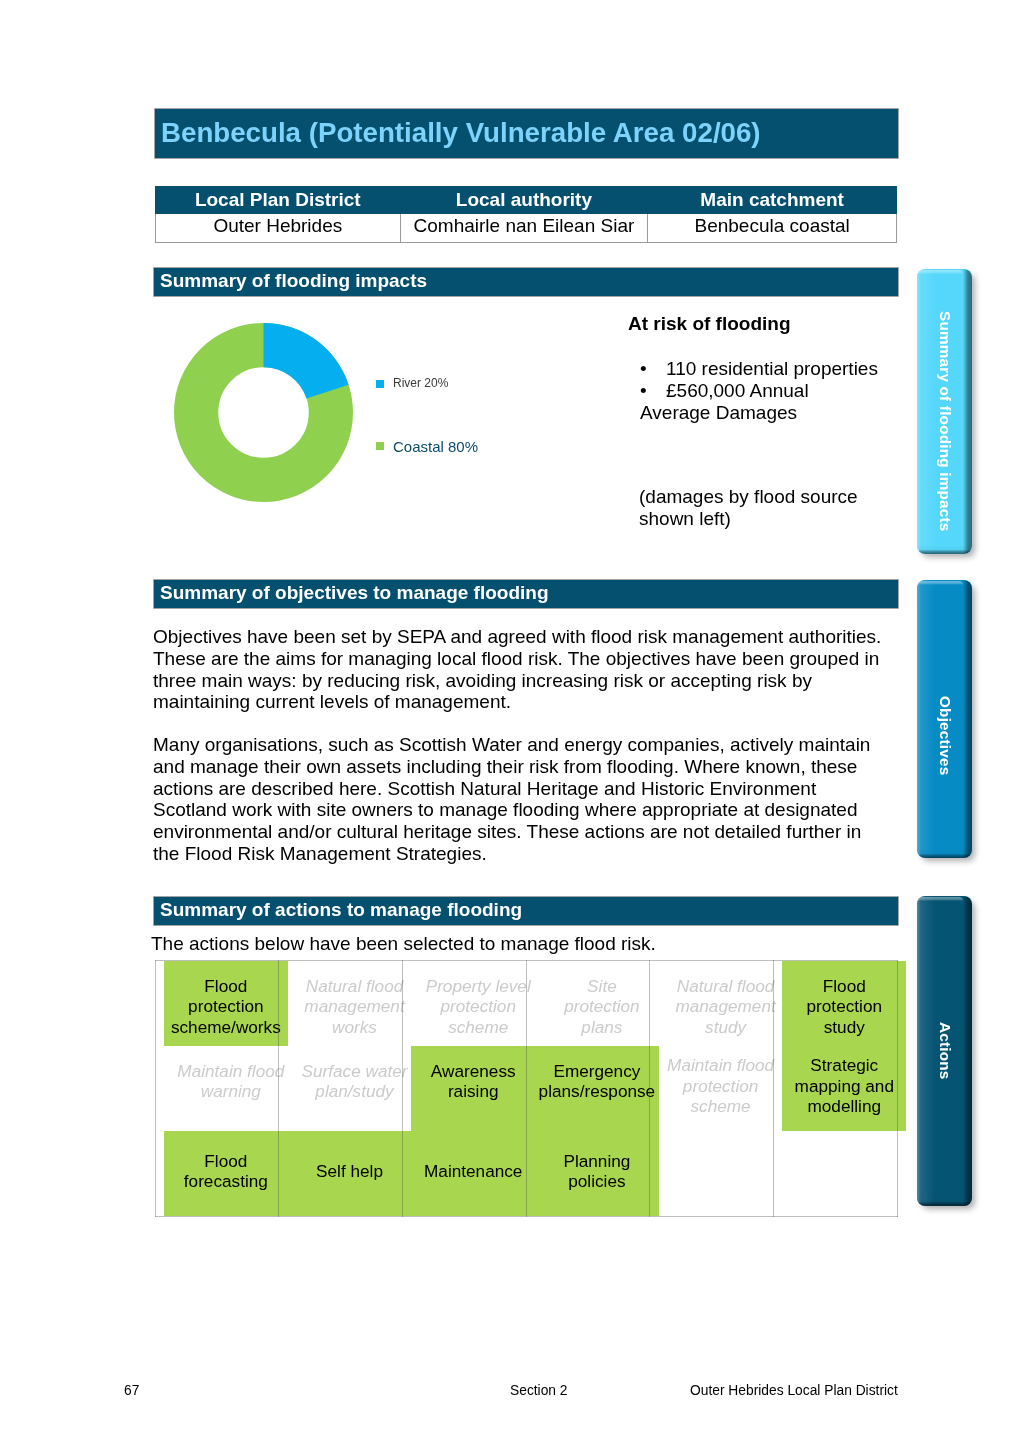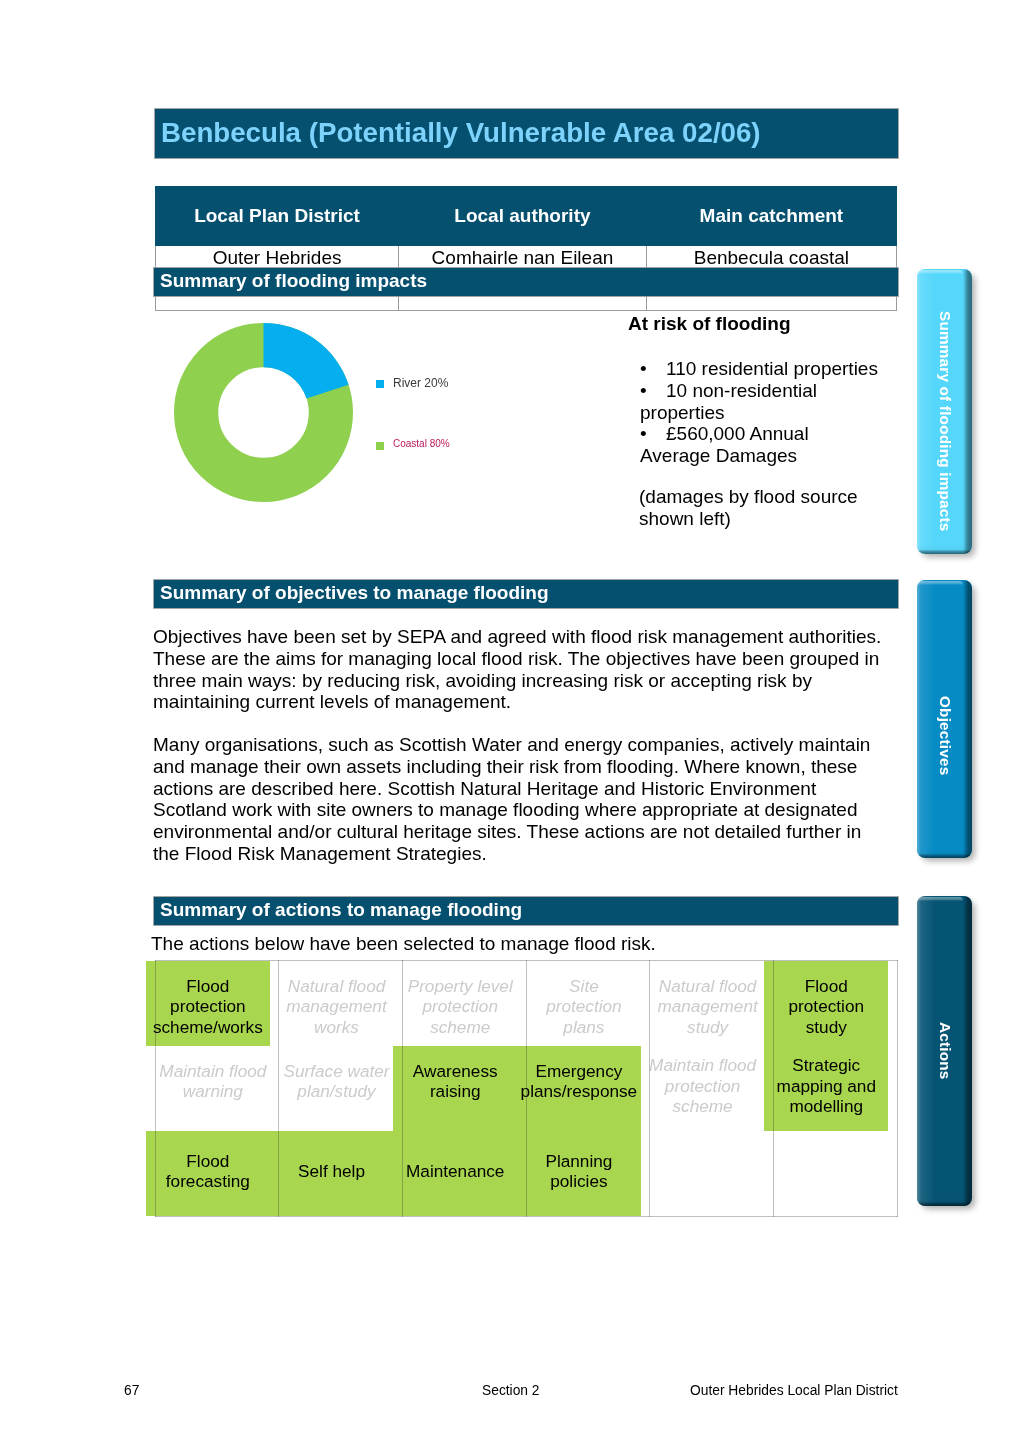--- a/index.html
+++ b/index.html
@@ -5,21 +5,21 @@
   html,body{margin:0;padding:0;background:#fff;}
   body{width:1020px;height:1442px;font-family:"Liberation Sans",sans-serif;position:relative;overflow:hidden;-webkit-font-smoothing:antialiased;}
   .abs{position:absolute;}
 
   
   #title-bar{left:155px;top:109px;width:743px;height:49px;background:#05506f;box-shadow:0 0 0 0.8px #8e8e8e;}
   #title-bar .t{position:absolute;left:6px;top:8px;font-size:27.7px;font-weight:bold;color:#7dd3fc;}
 
   
   #info-table{left:155px;top:186px;width:742px;border-collapse:collapse;}
-  #info-table td{border:1px solid #9a9a9a;text-align:center;font-size:19px;height:26px;padding:16px;line-height:26px;vertical-align:middle;}
+  #info-table td{border:1px solid #9a9a9a;text-align:center;font-size:19px;height:26px;padding:0;line-height:26px;vertical-align:middle;}
   #info-table thead td{background:#05506f;color:#fff;font-weight:bold;border-color:#05506f;}
   #info-table tbody td{color:#000;height:28px;line-height:24px;vertical-align:top;padding-top:0px;}
 
   
   .sec-bar{left:154px;width:744px;height:28px;background:#05506f;box-shadow:0 0 0 0.8px #8e8e8e;}
   .sec-bar span{position:absolute;left:6px;top:2px;font-size:19px;font-weight:bold;color:#fff;}
 
   
   .tab{border-radius:8px 8px 8px 8px;box-shadow:4px 4px 6px -1px rgba(0,0,0,0.32);overflow:hidden;}
   .tab::before{content:"";position:absolute;left:0;top:0;right:0;bottom:0;border-radius:8px;
@@ -32,21 +32,21 @@
     background:linear-gradient(to bottom,rgba(0,0,0,0.0) 0,rgba(0,0,0,0.04) 50%,rgba(0,0,0,0.40) 78%,rgba(0,0,0,0.52) 100%);}
   .tab .lbl{position:absolute;left:0;top:0;width:100%;height:100%;display:flex;align-items:center;justify-content:center;
     color:#fff;font-weight:bold;font-size:15.3px;z-index:3;}
   .tab .lbl i{writing-mode:vertical-rl;font-style:normal;white-space:nowrap;letter-spacing:0.2px;}
 
   
   .body-text{font-size:19px;line-height:21.8px;color:#000;}
   .bold{font-weight:bold;}
 
   
-  #actions-grid{left:146px;top:960.5px;width:742.2px;height:255.5px;display:grid;
+  #actions-grid{left:164px;top:960.5px;width:742.2px;height:255.5px;display:grid;
      grid-template-columns:repeat(6,123.7px);
      grid-template-rows:85px 85.5px 85px;border-radius:7px;}
   #actions-grid .cell{position:relative;display:flex;align-items:flex-start;justify-content:center;text-align:center;
      font-size:17.2px;line-height:20.5px;box-sizing:border-box;padding:15.2px 2px 0;}
   #actions-grid .cell.r3{align-items:center;padding:0 2px 4.6px;}
   #gridlines{left:0;top:0;width:1020px;height:1442px;pointer-events:none;}
   #gridlines i{position:absolute;background:rgba(60,60,60,0.33);display:block;}
   #actions-grid .on{background:#a9d64f;color:#000;}
   #actions-grid .off{background:#fff;color:#cbcbcb;font-style:italic;padding-left:12px;}
 
@@ -92,28 +92,27 @@
   <circle cx="91" cy="91" r="67.75" fill="none" stroke="#8fd04f" stroke-width="44.5"></circle>
   <path d="M 91 1 A 90 90 0 0 1 176.60 63.19 L 134.27 76.94 A 45.5 45.5 0 0 0 91 45.5 Z" fill="#05aeef"></path>
 </svg>
 <div class="abs" id="legend" style="left:376px;top:375px;">
   <div style="position:relative;height:18px">
     <span class="abs" style="left:0;top:5px;width:8px;height:8px;background:#05aeef"></span>
     <span class="abs" style="left:17px;top:1px;font-size:12px;color:#3a3a3a;white-space:nowrap">River 20%</span>
   </div>
   <div style="position:relative;height:18px;margin-top:44px">
     <span class="abs" style="left:0;top:5px;width:8px;height:8px;background:#8fd04f"></span>
-    <span class="abs" style="left:17px;top:1px;font-size:10px;color:#be185d;white-space:nowrap">Coastal 80%</span>
+    <span class="abs" style="left:17px;top:1px;font-size:15px;color:#0c4a6e;white-space:nowrap">Coastal 80%</span>
   </div>
 </div>
 
 <div class="abs body-text bold" style="left:628px;top:313px">At risk of flooding</div>
 <div class="abs body-text" style="left:640px;top:358px;width:241px">
   <div><span style="display:inline-block;width:26px">•</span><span>110 residential properties</span></div>
-  <div><span style="display:inline-block;width:26px">•</span><span>10 non-residential properties</span></div>
   <div><span style="display:inline-block;width:26px">•</span><span>£560,000 Annual Average Damages</span></div>
 </div>
 <div class="abs body-text" style="left:639px;top:486px;width:241px">(damages by flood source shown left)</div>
 
 <div class="abs sec-bar" style="top:580px">
   <span>Summary of objectives to manage flooding</span>
 </div>
 <div class="abs tab" id="tab-objectives" style="left: 917px; top: 580px; width: 55px; height: 278px; background: rgb(6, 139, 197);">
   <div class="bot"></div>
   <div class="lbl" style="padding-top:17px">
@@ -158,14 +157,14 @@
     <i style="left: 401.9px; top: 960px; width: 1px; height: 257px;"></i>
     <i style="left: 525.6px; top: 960px; width: 1px; height: 257px;"></i>
     <i style="left: 649.3px; top: 960px; width: 1px; height: 257px;"></i>
     <i style="left: 773px; top: 960px; width: 1px; height: 257px;"></i>
     <i style="left: 896.7px; top: 960px; width: 1px; height: 257px;"></i>
     <i style="left: 154.5px; top: 960px; height: 1px; width: 743.2px;"></i>
     <i style="left: 154.5px; top: 1216px; height: 1px; width: 743.2px;"></i>
   </div>
 
 <div class="abs foot" style="left:124px;top:1383px">67</div>
-<div class="abs foot" style="left:482px;top:1383px">Section 2</div>
+<div class="abs foot" style="left:510px;top:1383px">Section 2</div>
 <div class="abs foot" style="left:690px;top:1383px">Outer Hebrides Local Plan District</div>
 
 </body></html>

